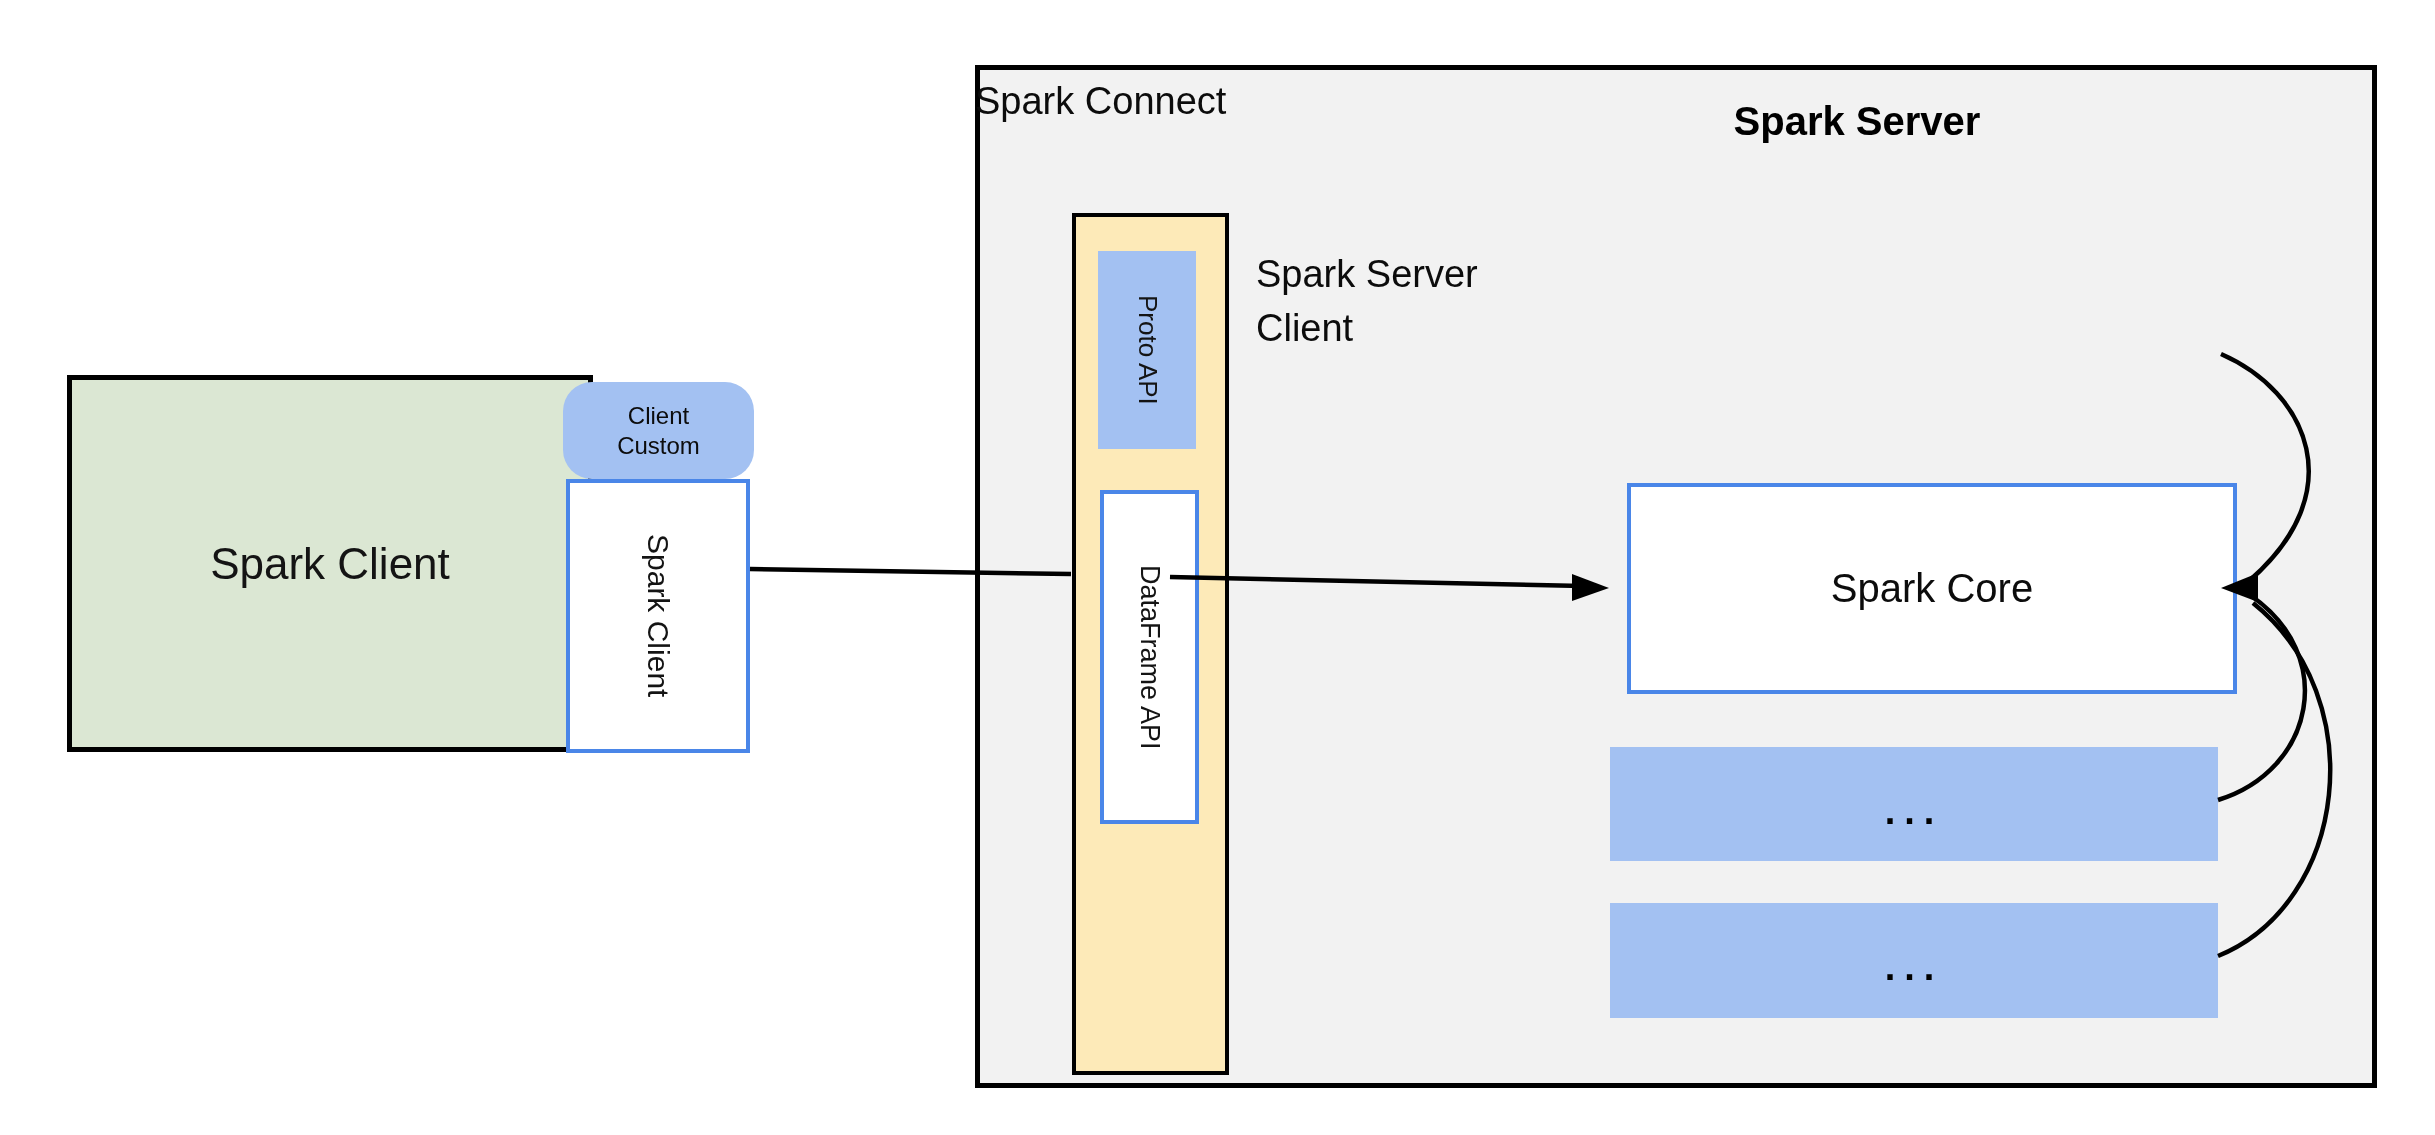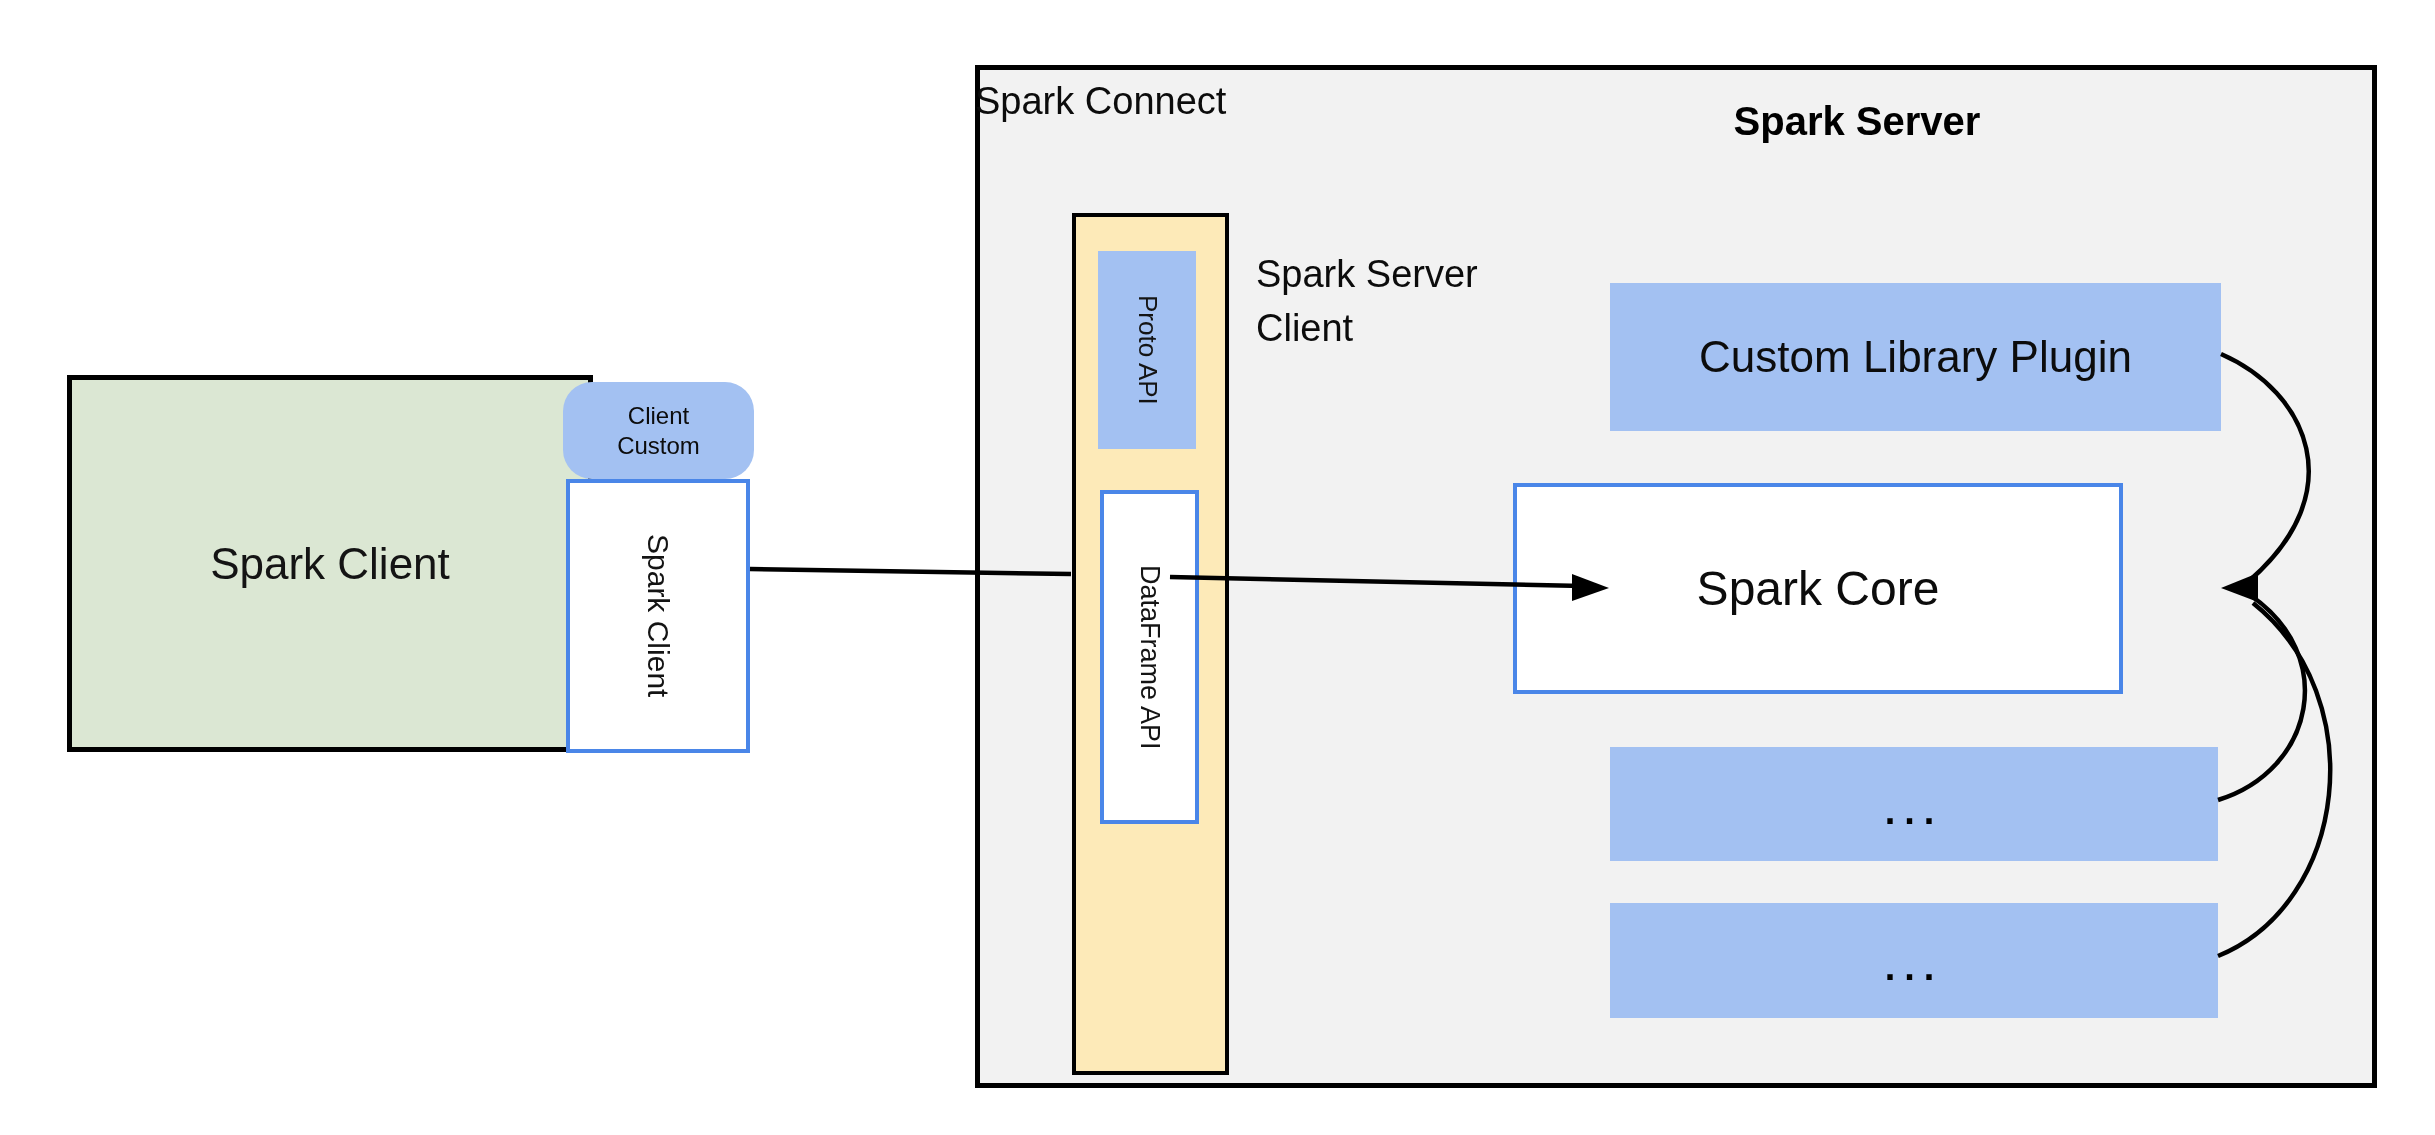--- a/index.html
+++ b/index.html
@@ -81,23 +81,23 @@
     color:#0c0c0c;z-index:4;
   }
 
   
   .plugin-box{
     left:1610px;top:283px;width:611px;height:148px;
     background:var(--blue-fill);
     font-size:44px;color:#0c0c0c;z-index:3;
   }
   .core-box{
-    left:1513px;top:483px;width:610px;height:211px;
+    left:1627px;top:483px;width:610px;height:211px;
     background:#ffffff;border:4px solid var(--blue-border);
-    font-size:48px;color:#0c0c0c;z-index:3;
+    font-size:40px;color:#0c0c0c;z-index:3;
   }
   .dots-box-1{
     left:1610px;top:747px;width:608px;height:114px;
     background:var(--blue-fill);z-index:3;
   }
   .dots-box-2{
     left:1610px;top:903px;width:608px;height:115px;
     background:var(--blue-fill);z-index:3;
   }
   .dots{
@@ -151,23 +151,20 @@
 
   <div class="abs dataframe-box center-flex">
     <span class="vtext">DataFrame API</span>
   </div>
 
   <div class="abs library-label">
     <div>Spark Server</div>
     <div>Client</div>
   </div>
 
-  <div class="abs plugin-box center-flex">
-    <span>Custom Library Plugin</span>
-  </div>
 
   <div class="abs core-box center-flex">
     <span>Spark Core</span>
   </div>
 
   <div class="abs dots-box-1 center-flex">
     <span class="dots">...</span>
   </div>
   <div class="abs dots-box-2 center-flex">
     <span class="dots">...</span>

